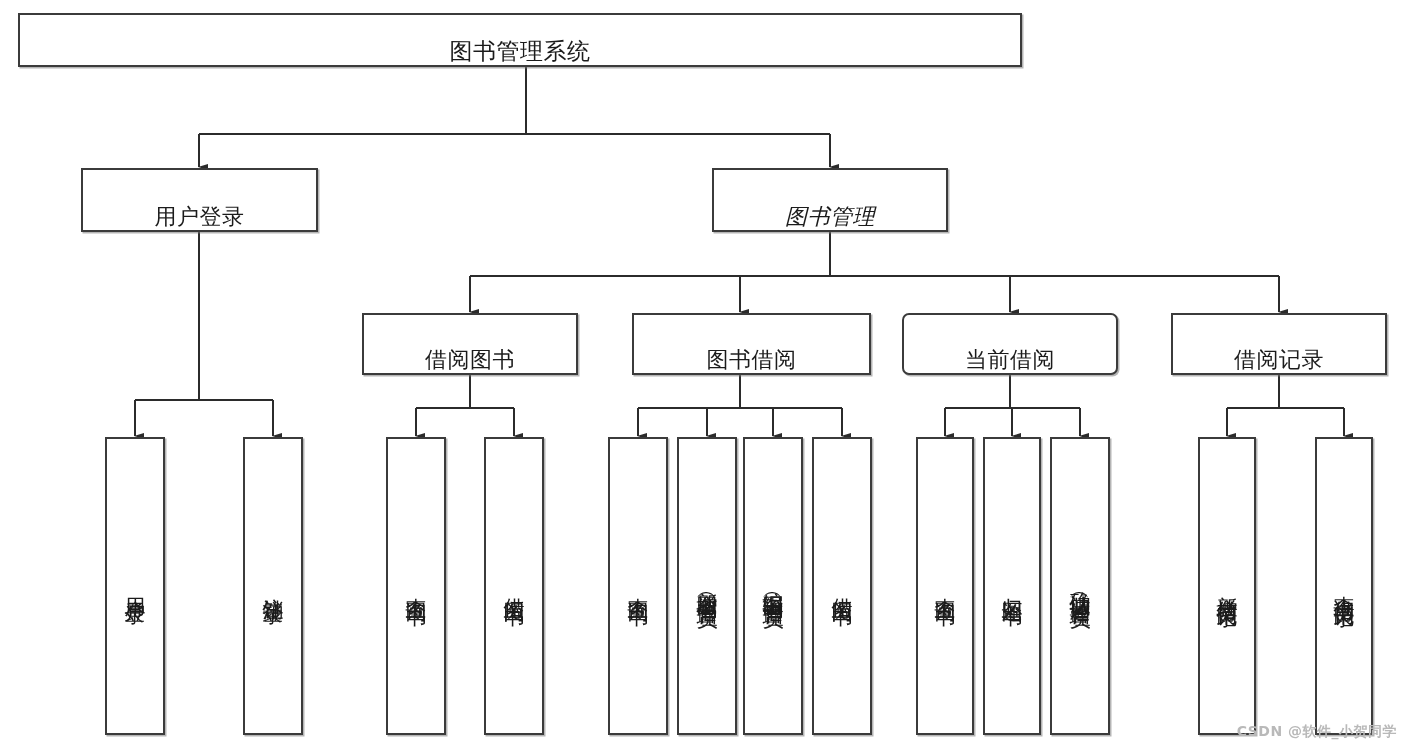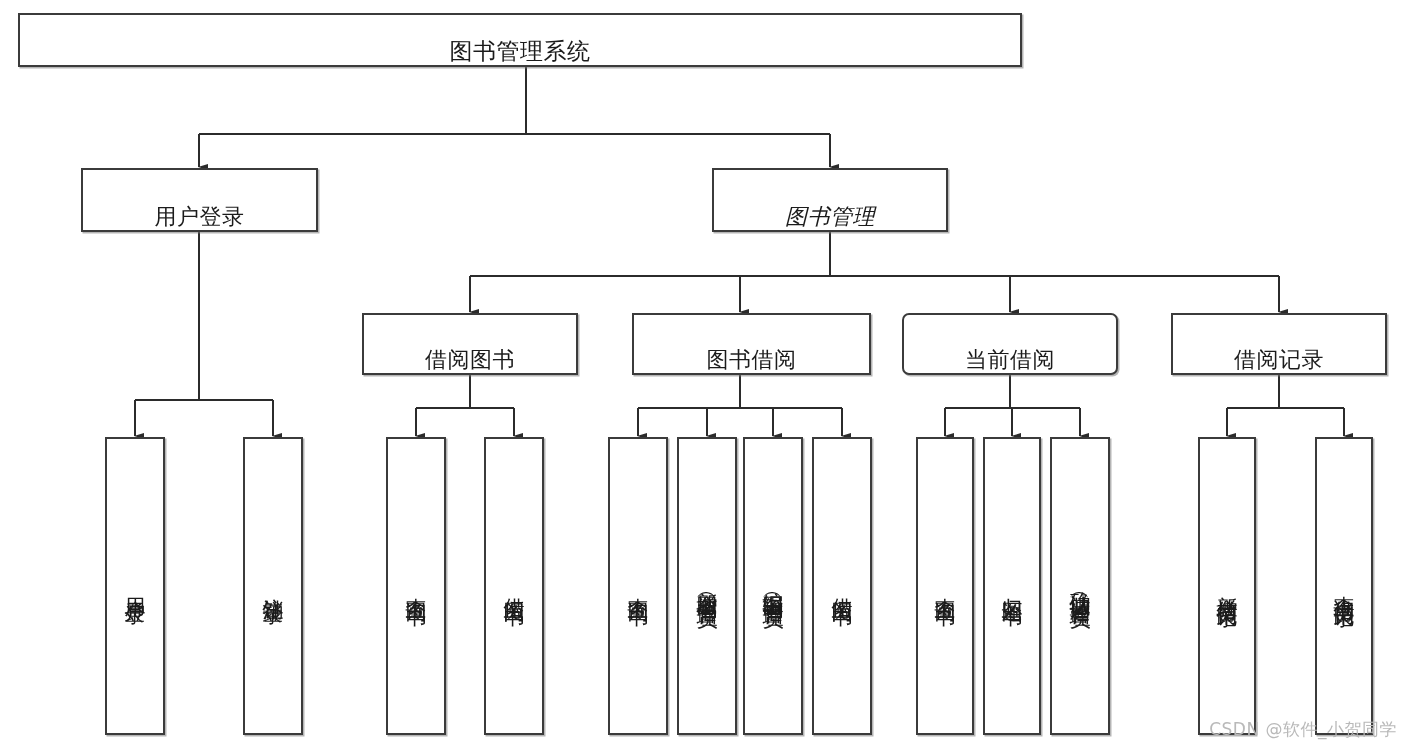--- a/index.html
+++ b/index.html
@@ -62,25 +62,26 @@
     text-orientation: upright;
     font-size: 21px;
     line-height: 1.05;
     letter-spacing: 2.5px;
     white-space: nowrap;
   }
   .watermark {
     position: absolute;
     right: 8px;
     bottom: 6px;
-    font-size: 17px;
+    font-size: 14px;
     color: #b9b9b9;
     letter-spacing: 0.5px;
     white-space: nowrap;
     user-select: none;
+    font-weight: bold;
   }
 </style>
 </head>
 <body>
 
 <div id="canvas">
 
   <svg class="connectors" viewBox="0 0 1405 747" xmlns="http://www.w3.org/2000/svg">
     <defs>
       <marker id="arrow" markerWidth="10" markerHeight="11" refX="3" refY="9" orient="auto" markerUnits="userSpaceOnUse">

